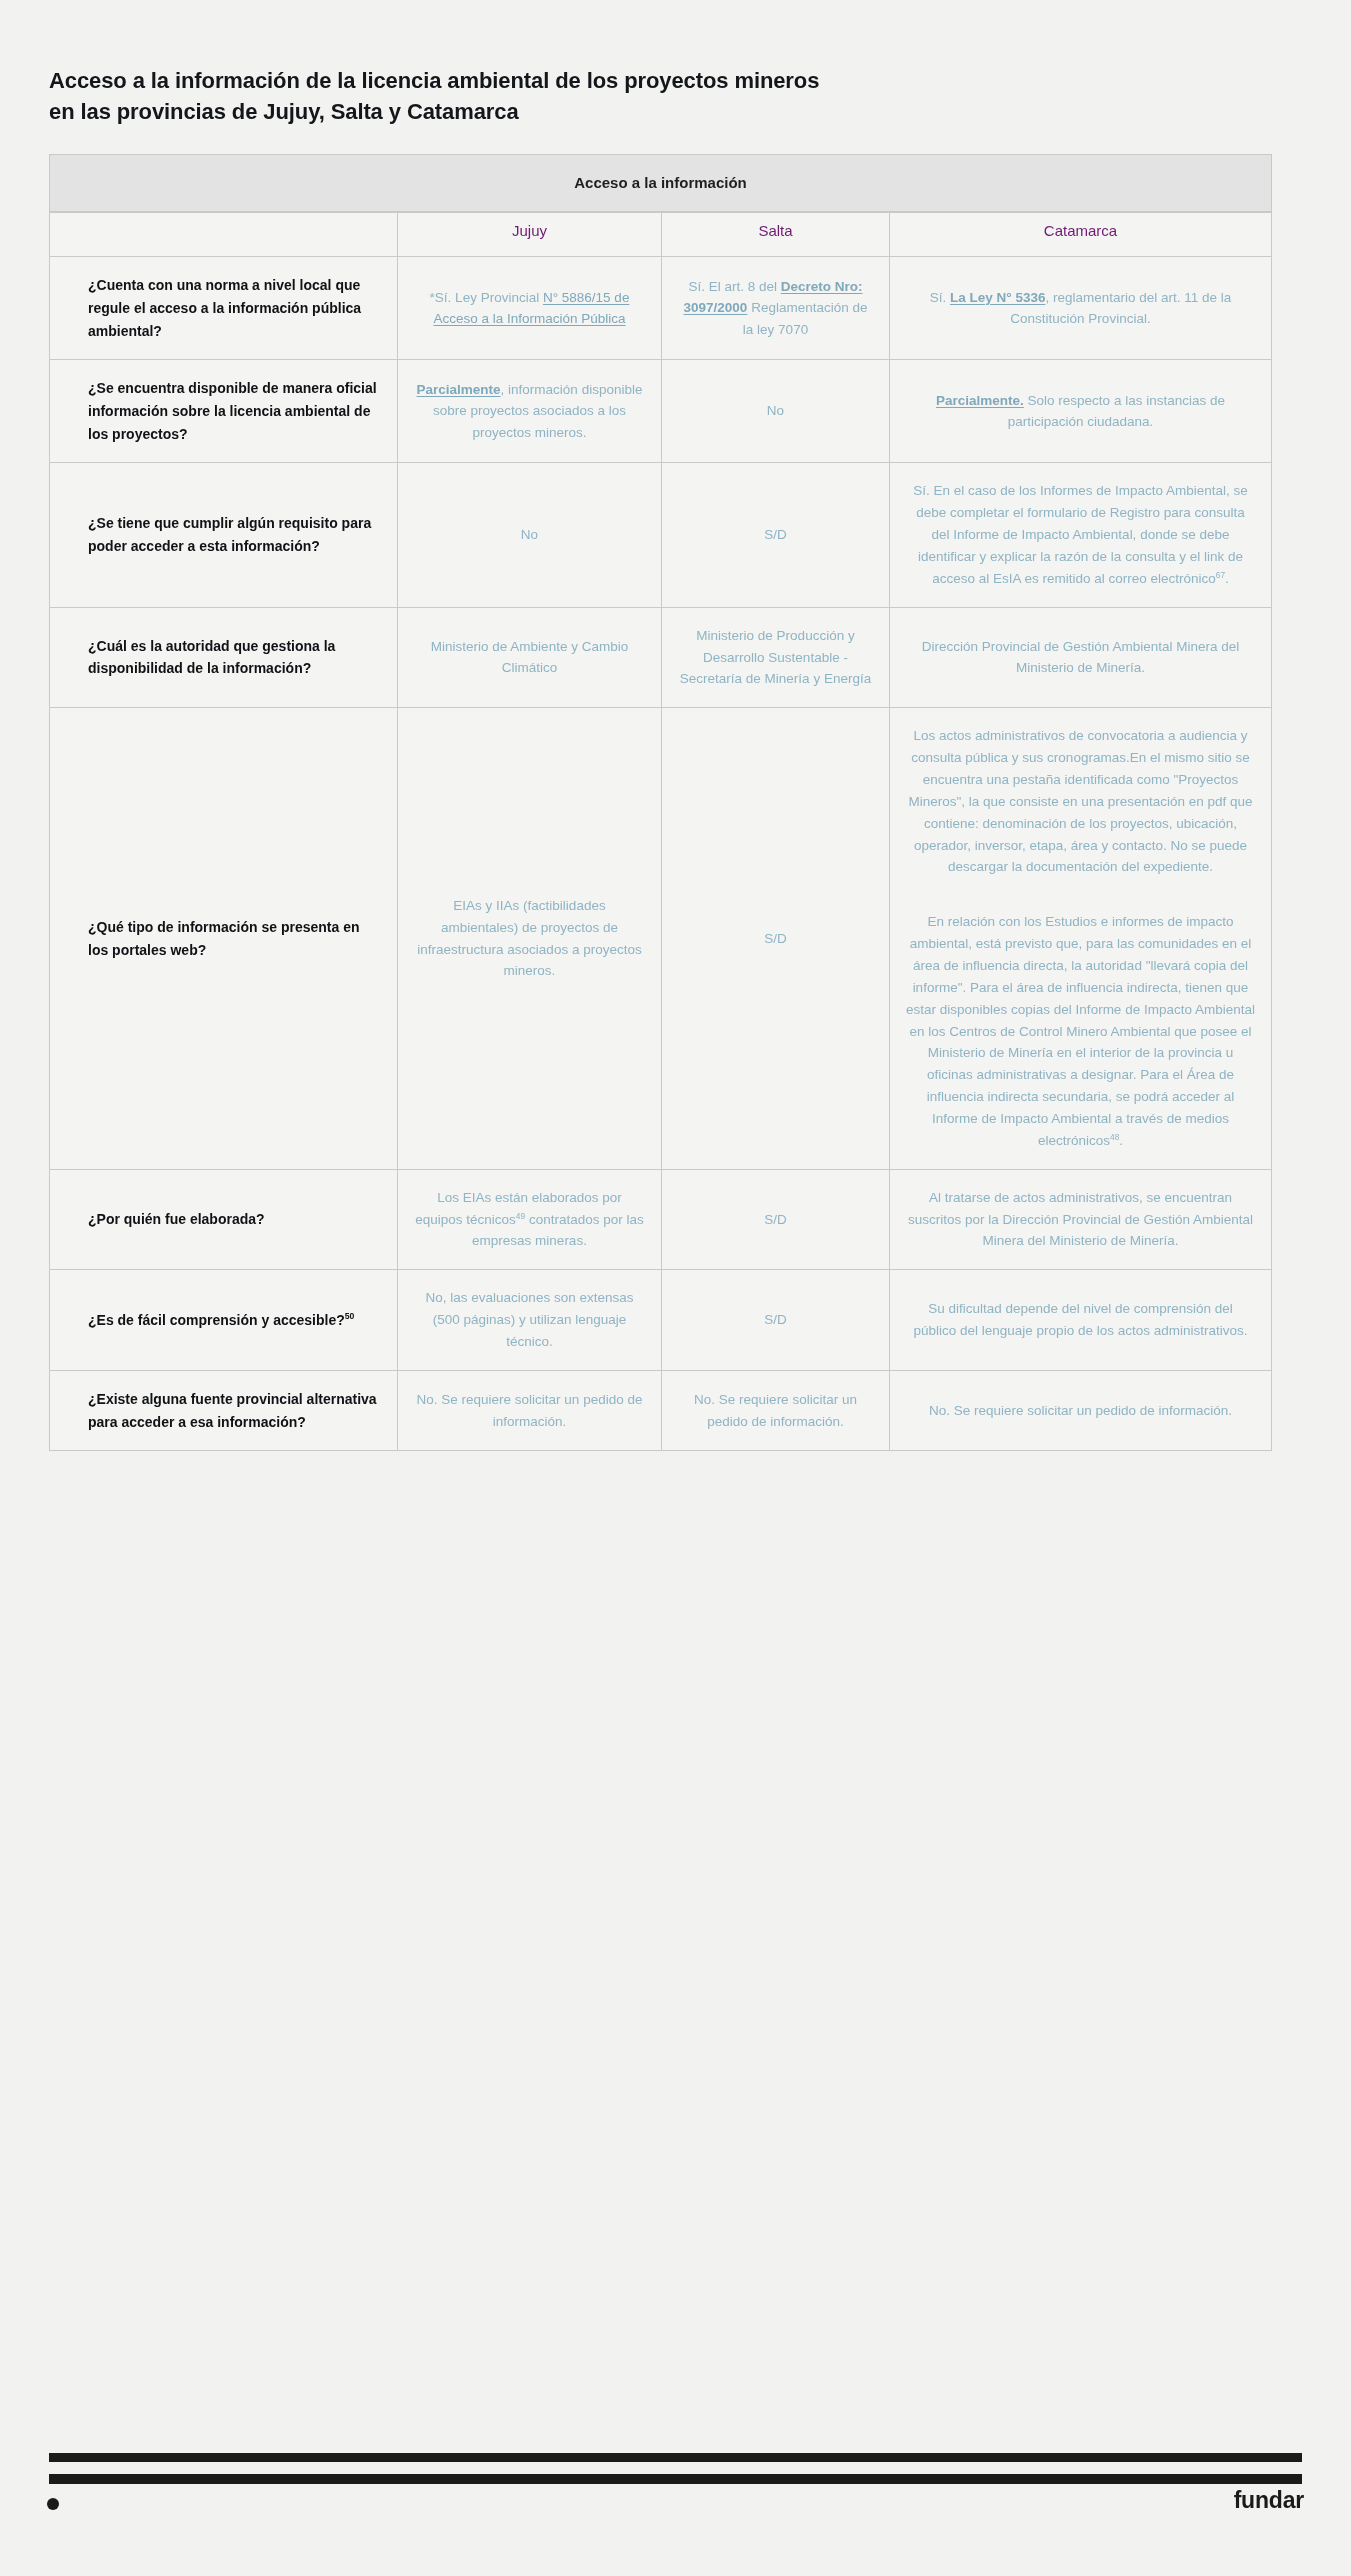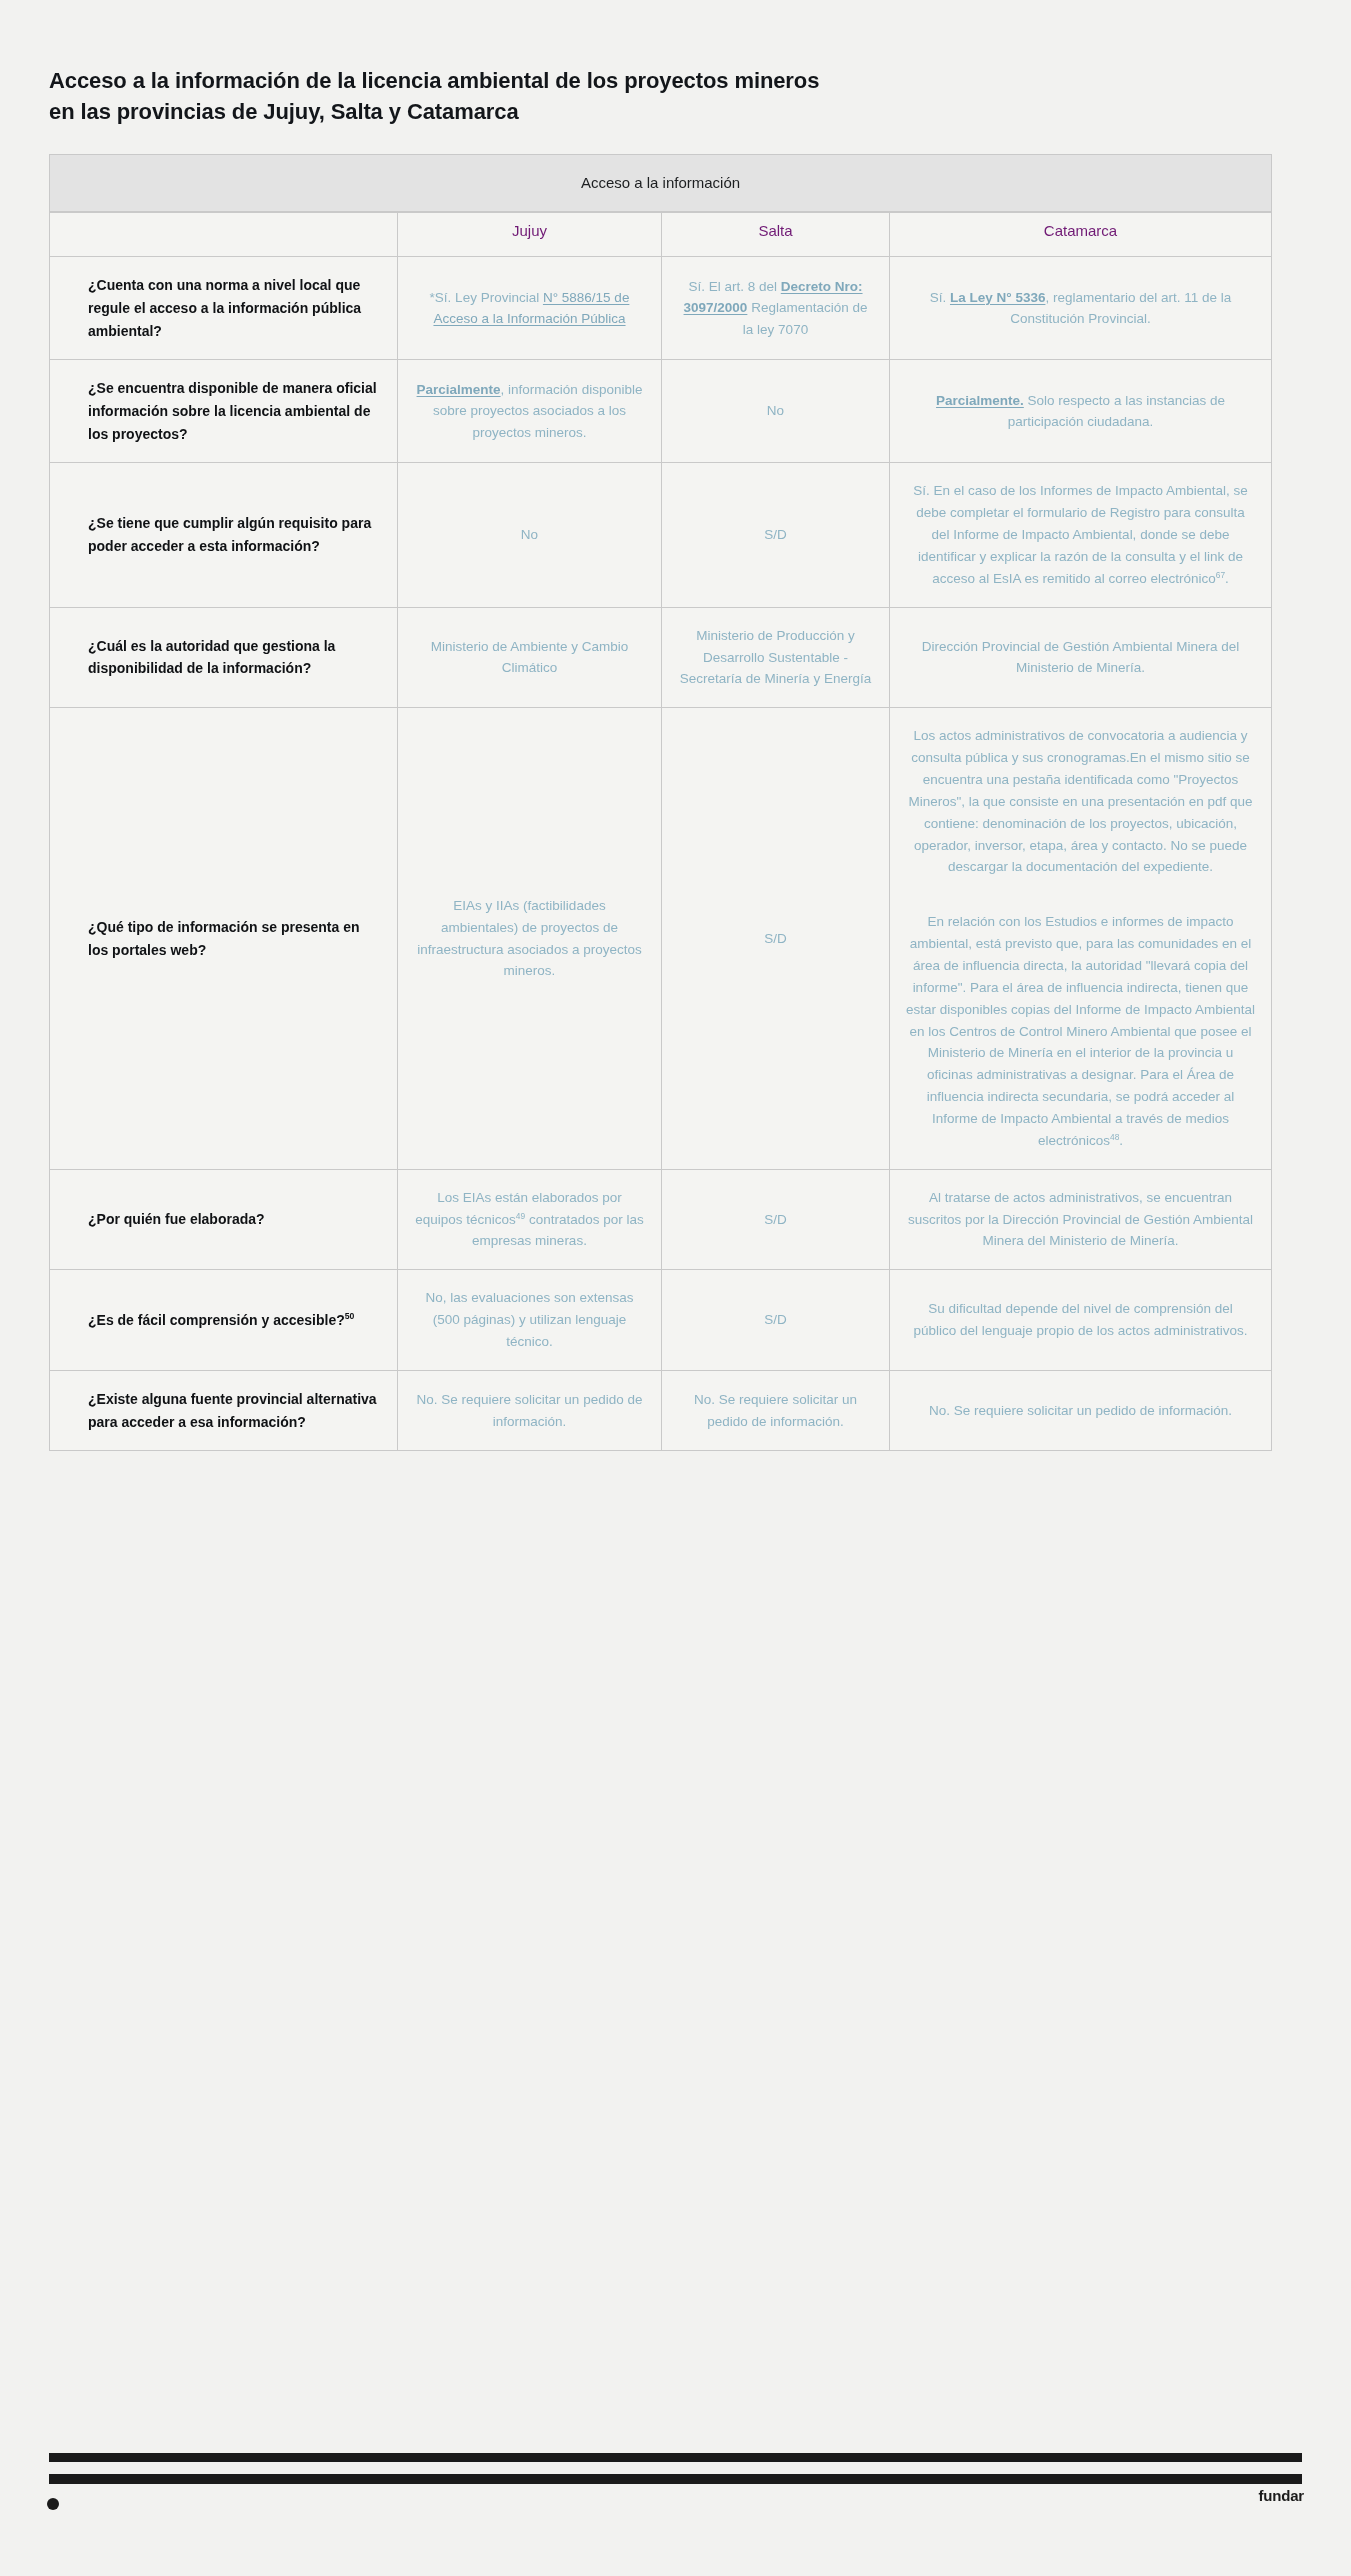--- a/index.html
+++ b/index.html
@@ -48,21 +48,21 @@
   table.matrix col.c0 { width: 349px; }
   table.matrix col.c1 { width: 264px; }
   table.matrix col.c2 { width: 228px; }
   table.matrix col.c3 { width: 382px; }
 
   
   th.group-head {
     background: #e3e3e3;
     border: 1.2px solid #c9c9c9;
     font-size: 15px;
-    font-weight: normal;
+    font-weight: bold;
     color: #1d1f21;
     text-align: center;
     padding: 18px 6px 19px;
     line-height: 1.3;
   }
 
   
   th.prov-head {
     background: #f4f4f2;
     border-top: 1.2px solid #c9c9c9;
@@ -141,21 +141,21 @@
     top: 55px;
     width: 12px;
     height: 12px;
     border-radius: 50%;
     background: #1b1b1b;
   }
   .footer .brand {
     position: absolute;
     right: 48px;
     top: 44px;
-    font-size: 15px;
+    font-size: 23px;
     font-weight: bold;
     color: #1b1b1b;
     letter-spacing: -0.2px;
   }
 </style>
 </head>
 <body>
 
 <div class="page">
 

